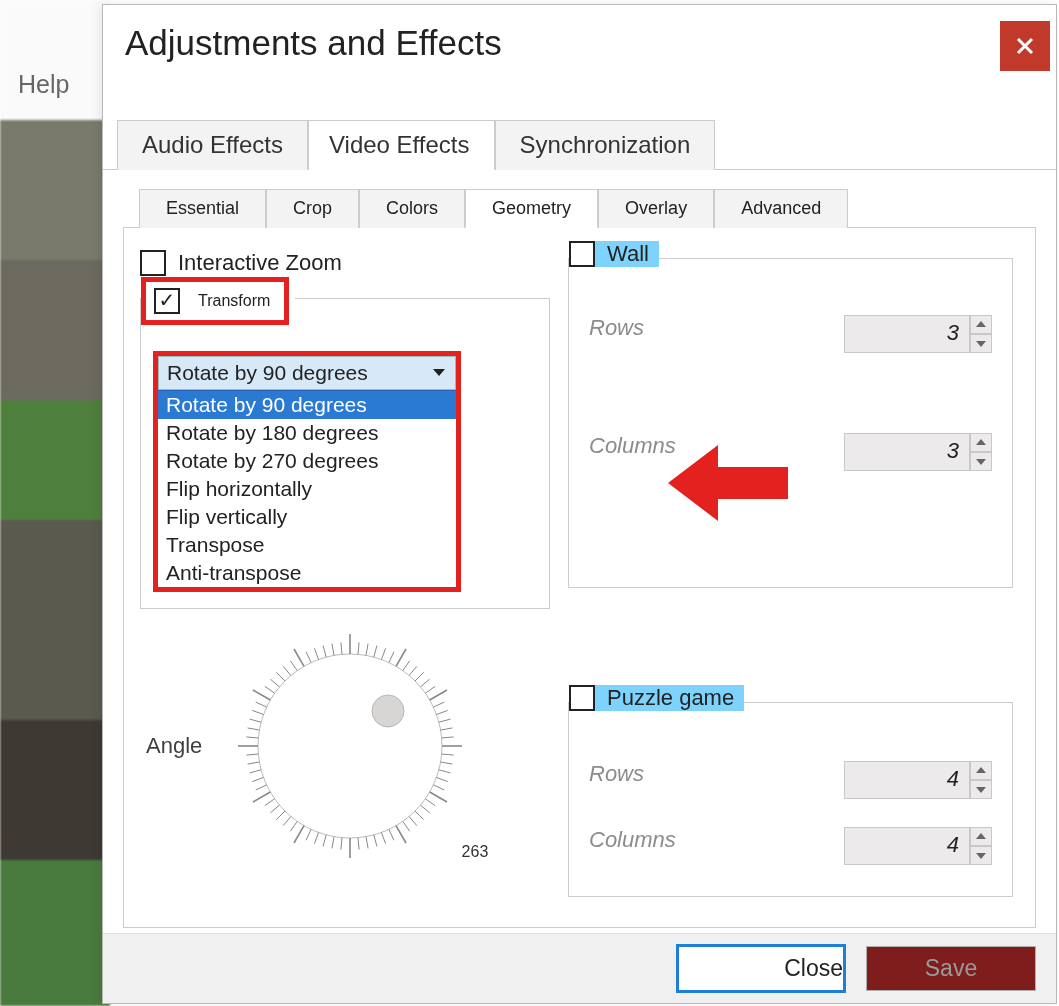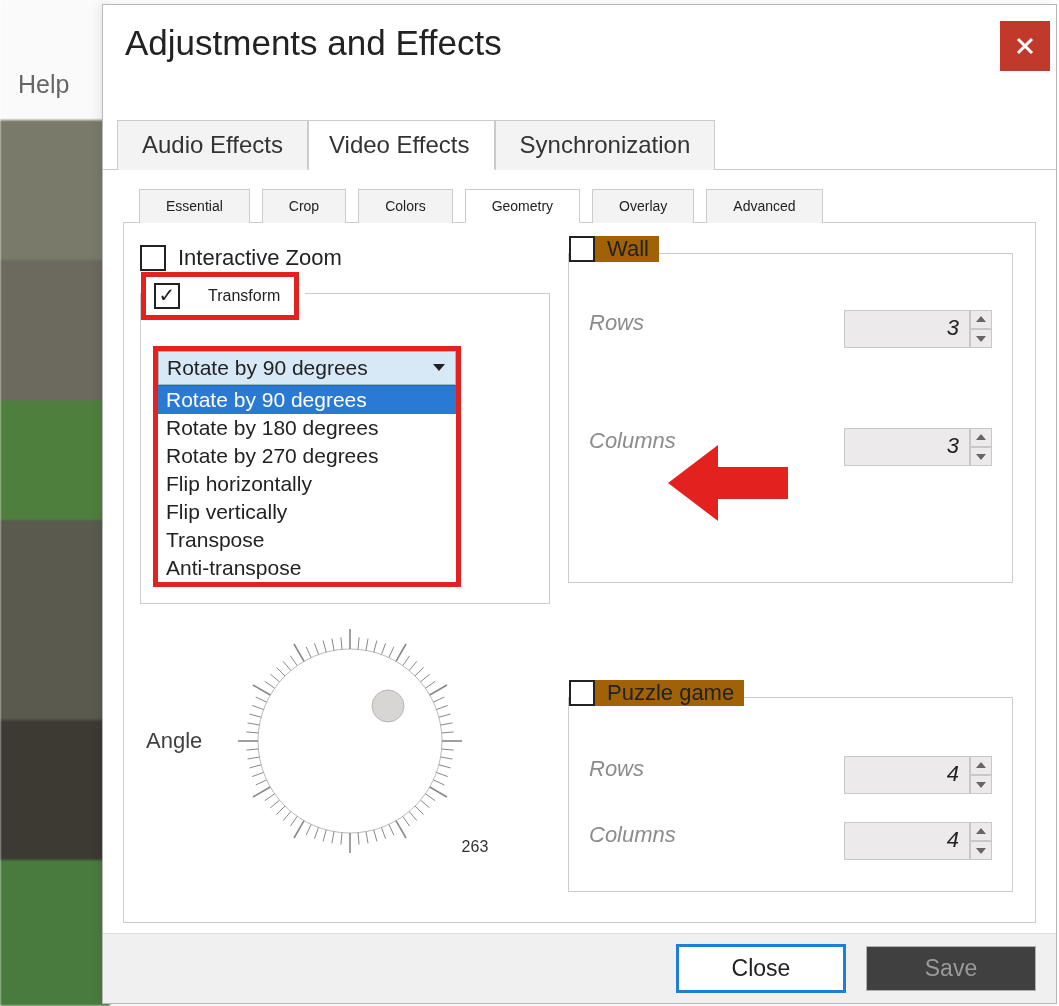--- a/index.html
+++ b/index.html
@@ -46,41 +46,41 @@
     cursor:pointer;
     margin-top:46px;
   }
   .main-tab.active { background:#fff; border-bottom:1px solid #fff;padding-left:20px; }
 
   .content-area {
     padding: 18px 20px 0 20px;
   }
 
   .sub-tabs {
-    display:flex; border-bottom:1px solid #ccc; gap:12px; font-size:14px;padding-left:16px;
+    display:flex; border-bottom:1px solid #ccc; gap:0; font-size:18px;padding-left:16px;
   }
   .sub-tab {
     padding: 8px 26px; border:1px solid #ccc; border-bottom:none;
     background:#f3f3f3; position:relative; top:1px; cursor:pointer;
   }
   .sub-tab.active { background:#fff; border-bottom:1px solid #fff; }
 
   .panel {
     border:1px solid #ccc; border-top:none; padding:22px 22px 30px 16px;
     height: 700px;
     display:flex; gap:18px;
   }
   .col-left { flex:0 0 410px; display:flex; flex-direction:column; }
   .col-right{ flex:1; display:flex; flex-direction:column; gap: 24px;}
 
   .cb-row { display:flex; align-items:center; gap:12px; font-size:22px; margin-bottom: 14px;}
   .cb { width:26px; height:26px; border:2px solid #222; display:flex; align-items:center; justify-content:center; background:#fff; cursor:pointer;}
   .cb.checked::after{ content:"✓"; font-size:20px; line-height:1; position:relative; top:-1px;}
 
-  .red-highlight-box { border:5px solid #e3221f; padding:6px 14px 6px 8px; display:inline-flex; align-items:center; gap:28px;}
+  .red-highlight-box { border:5px solid #e3221f; padding:6px 14px 6px 8px; display:inline-flex; align-items:center; gap:18px;}
 
   
   .dd-wrap { border:5px solid #e3221f; position:relative; }
   .dd-sel {
     background:#d7e9f7; border:1px solid #9bb; padding:4px 34px 4px 8px; font-size:21px; cursor:pointer;
     position:relative;
   }
   .dd-sel .caret { position:absolute; right:10px; top:50%; transform:translateY(-50%); }
   .dd-sel .caret svg{ display:block;}
   .dd-list {
@@ -96,43 +96,43 @@
 
   .angle-row { display:flex; align-items:center; gap:18px; margin-top: 22px; padding-left:6px;}
   .angle-row .lbl { color:#404040; font-size:22px; }
   .dial-wrap { position:relative; width: 260px; height: 230px;}
   .dial-value { position:absolute; right: -8px; bottom: 0; color:#333; font-size:16px;}
 
   .wall-group, .puzzle-group {
     border:1px solid #ccc; padding: 22px 20px 20px 20px; position:relative;
     margin-top: 8px;
   }
-  .group-header { position:absolute; top:-18px; left:0px; background:#a16207; padding:0 10px 0 0; display:flex; align-items:center; gap:12px; font-size:22px;}
+  .group-header { position:absolute; top:-18px; left:0px; background:#7dd3fc; padding:0 10px 0 0; display:flex; align-items:center; gap:12px; font-size:22px;}
   .field-row { display:flex; align-items:flex-start; justify-content:space-between; margin:34px 0 0 0; font-size:22px; color:#8c8c8c;font-style:italic;}
   .field-row:first-of-type{ margin-top: 54px;}
   .spin {
     display:flex; align-items:stretch; height:38px;
   }
   .spin-val {
     width: 126px; text-align:right; padding:4px 10px; background:#eceaea; border:1px solid #c8c8c8; font-size:22px; color:#222;
   }
   .spin-btns { display:flex; flex-direction:column; width:22px;}
   .spin-btns div{ flex:1; border:1px solid #c8c8c8; background:#eceaea; display:flex; align-items:center; justify-content:center; cursor:pointer;}
   .spin-btns div svg{display:block;}
 
   .bottom-bar {
     position:absolute; left:0; right:0; bottom:0; height:70px;
     background:#f0f0f0; border-top:1px solid #ddd;
     display:flex; justify-content:flex-end; align-items:center; gap:20px; padding-right:20px;
   }
   .btn {
     min-width:170px; padding:8px 0; font-size:23px; text-align:center;
-    background:#404040; border:1px solid #b0b0b0; cursor:pointer;
-  }
-  .btn.primary { border:3px solid #1f7ed8; background:#fff; }
+    background:#7f1d1d; border:1px solid #b0b0b0; cursor:pointer;
+  }
+  .btn.primary { border:3px solid #1f7ed8; background:#fff;text-align:right; }
   .btn.disabled { color:#9a9a9a; }
 
   .transform-groupbox{
     border:1px solid #ccc; padding: 0 12px 16px 12px; margin-top: 8px; position:relative;
   }
   .transform-header{
     position:absolute; top:-22px; left:0; background:#fff; padding:0 6px 0 0;
   }
   .dd-wrap{ margin-top: 52px; width: 308px; margin-left: 0;}
 

